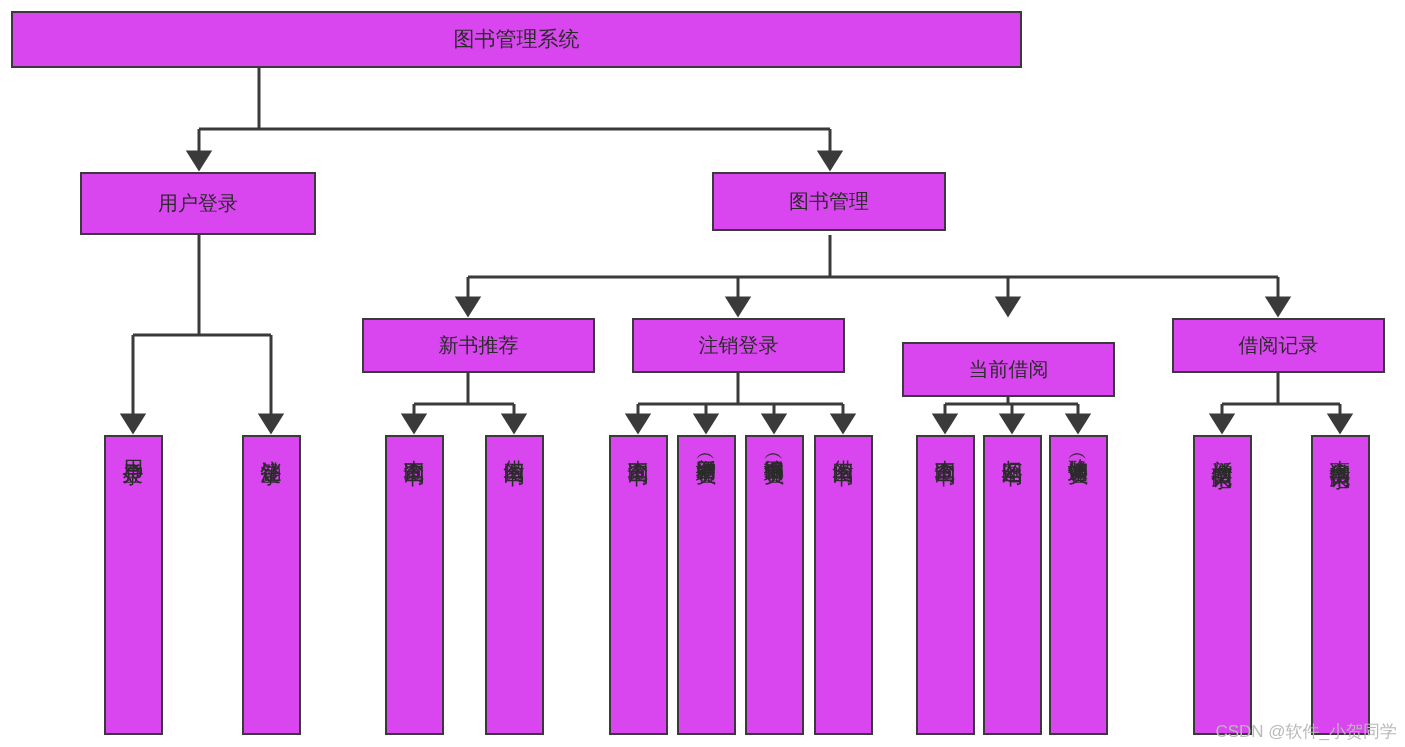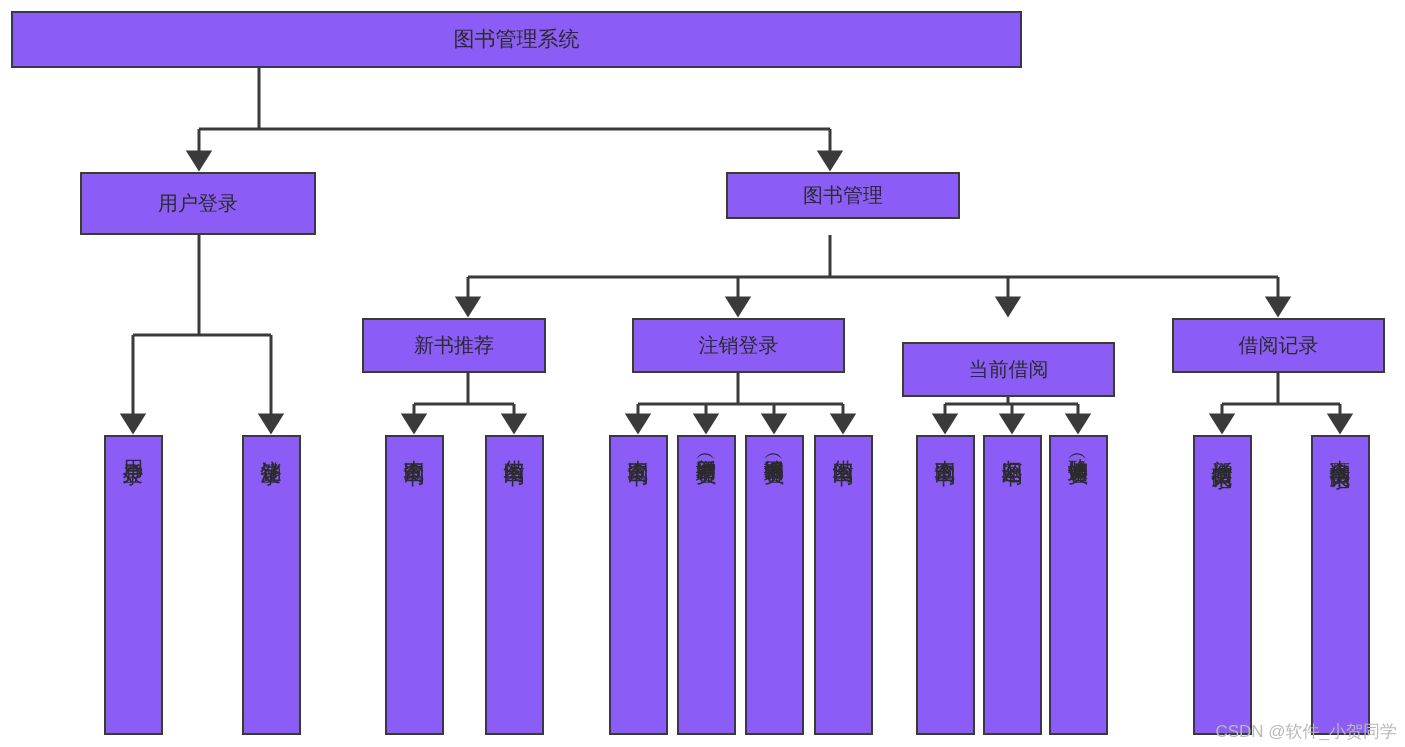--- a/index.html
+++ b/index.html
@@ -6,21 +6,21 @@
   html,body{margin:0;padding:0;background:#ffffff;}
   body{
     width:1405px;height:747px;overflow:hidden;
     font-family:"Liberation Sans","DejaVu Sans",sans-serif;
     color:#1a1a1a;
   }
   #stage{position:relative;width:1405px;height:747px;}
   #wires{position:absolute;left:0;top:0;width:1405px;height:747px;}
   .node{
     position:absolute;box-sizing:border-box;
-    background:#8b5cf6;border:2px solid #3a3a3a;
+    background:#d946ef;border:2px solid #3a3a3a;
     display:flex;align-items:center;justify-content:center;
   }
   .node .label{
     color:#2b2b2b;line-height:1.15;text-align:center;
     white-space:nowrap;
   }
   .node.root .label{font-size:21px;}
   .node.lvl2 .label{font-size:20px;}
   .node.lvl3 .label{font-size:20px;}
   .node.leaf{align-items:flex-start;justify-content:center;padding-top:6px;}
@@ -95,25 +95,25 @@
     </g>
   </svg>
 
   <div class="node root" style="left:11px;top:11px;width:1011px;height:57px;">
     <span class="label">图书管理系统</span>
   </div>
 
   <div class="node lvl2" style="left:80px;top:172px;width:236px;height:63px;">
     <span class="label">用户登录</span>
   </div>
-  <div class="node lvl2" style="left:712px;top:172px;width:234px;height:47px;margin-left:14px;">
+  <div class="node lvl2" style="left:712px;top:172px;width:234px;height:59px;">
     <span class="label">图书管理</span>
   </div>
 
-  <div class="node lvl3" style="left:362px;top:318px;width:184px;height:55px;">
+  <div class="node lvl3" style="left:362px;top:318px;width:233px;height:55px;">
     <span class="label">新书推荐</span>
   </div>
   <div class="node lvl3" style="left:632px;top:318px;width:213px;height:55px;">
     <span class="label">注销登录</span>
   </div>
   <div class="node lvl3" style="left:902px;top:318px;width:213px;height:55px;margin-top:24px;">
     <span class="label">当前借阅</span>
   </div>
   <div class="node lvl3" style="left:1172px;top:318px;width:213px;height:55px;">
     <span class="label">借阅记录</span>

